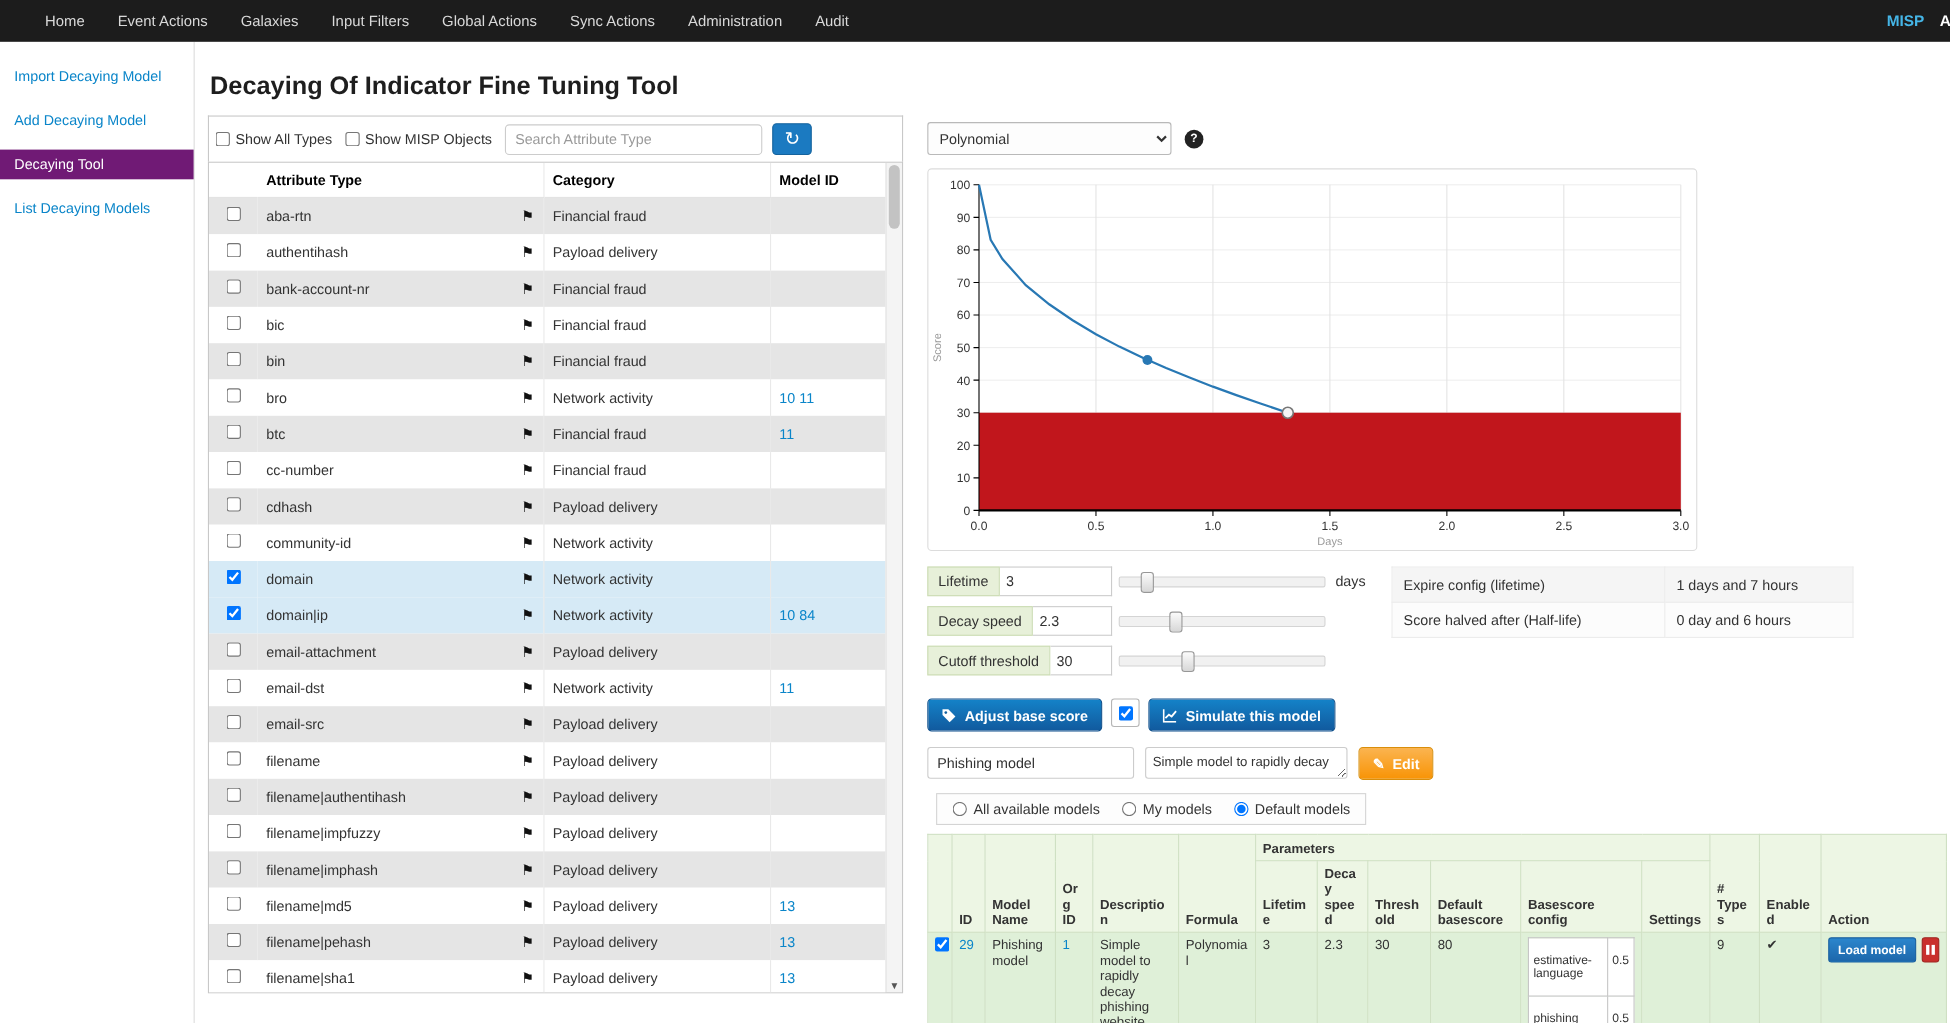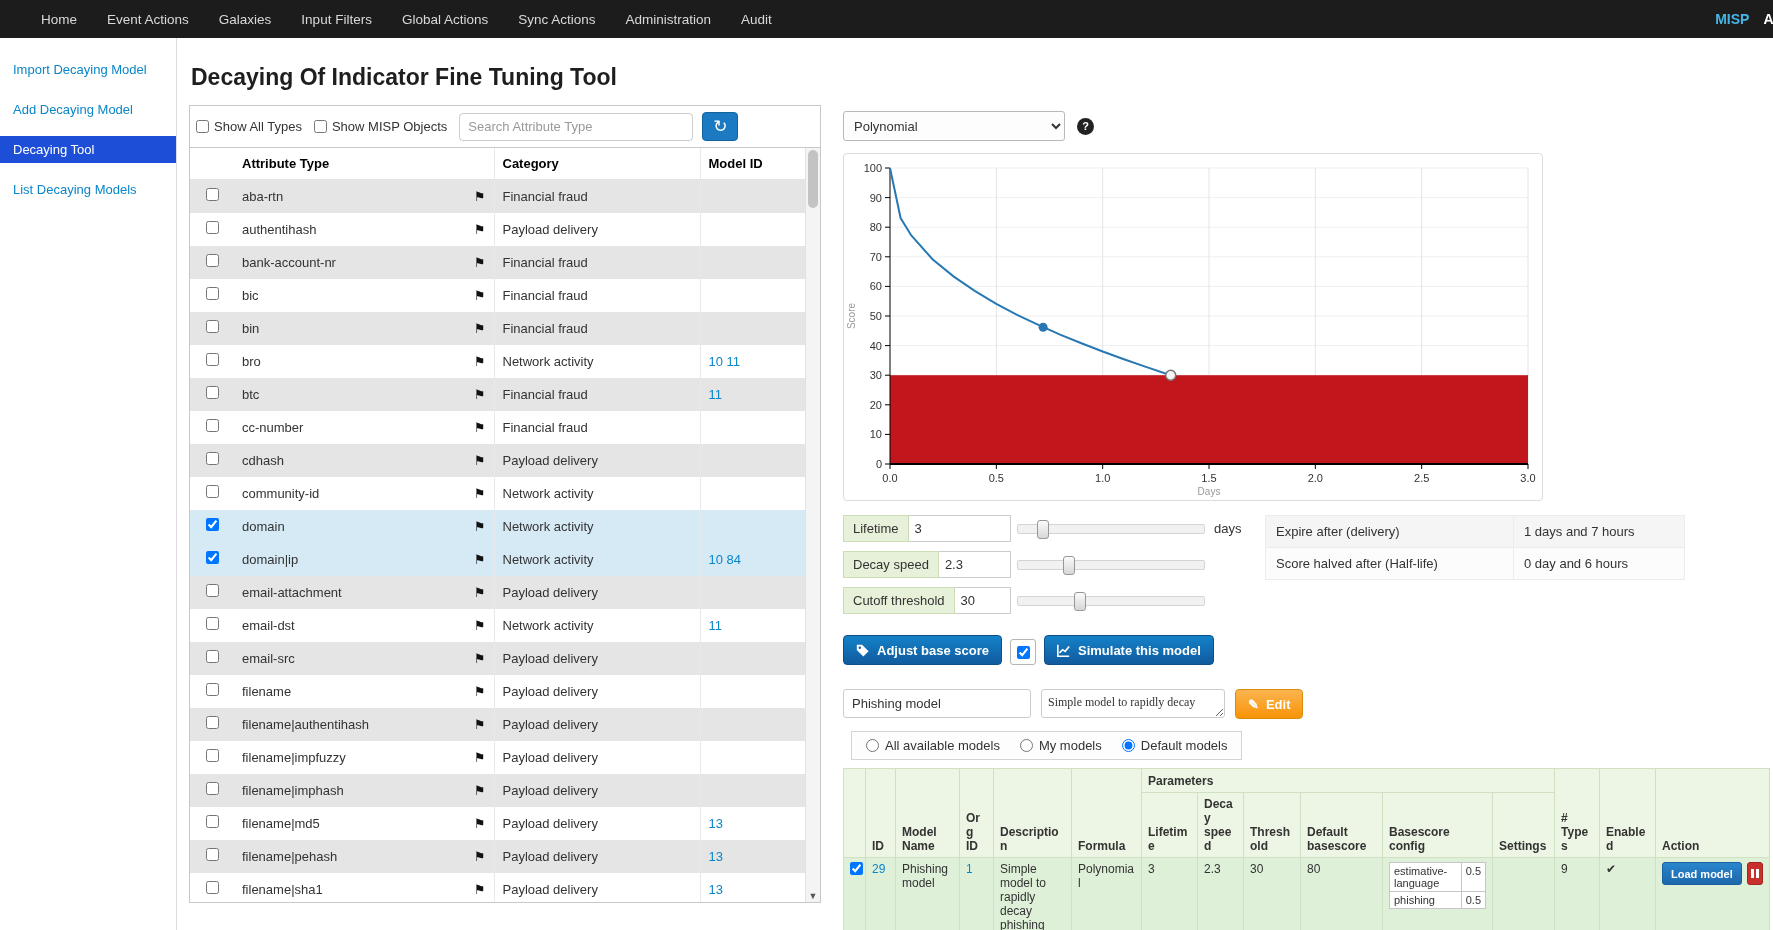--- a/index.html
+++ b/index.html
@@ -12,21 +12,21 @@
   .nav-item { color: #d9d9d9; font-size: 13.5px; padding: 0 15px; cursor: pointer; white-space: nowrap; text-align: center; }
   .navbar-right { position: absolute; right: -34px; top: 0; height: 38px; display: flex;
     align-items: center; gap: 14px; }
   .brand { color: #45b5e6; font-weight: bold; font-size: 14px; cursor: pointer; }
   .nav-user { color: #fff; font-weight: bold; font-size: 14px; cursor: pointer; }
 
   
   .layout { display: flex; height: 892px; }
   .sidebar { width: 177px; min-width: 177px; border-right: 1px solid #dcdcdc; padding-top: 18px; background: #fff; }
   .side-item { color: #0a85c9; font-size: 13px; padding: 6px 13px; margin-bottom: 13px; cursor: pointer; }
-  .side-item.active { background: #1d4ed8; color: #fff; }
+  .side-item.active { background: #701a75; color: #fff; }
   .main { flex: 1; padding: 0 0 0 12px; }
   .page-title { font-size: 23px; font-weight: bold; color: #1e1e1e; margin: 26px 0 14px 2px; }
   .columns { display: flex; gap: 22px; }
 
   
   .left-panel { width: 632px; min-width: 632px; }
   .toolbar { border: 1px solid #c8c8c8; border-bottom: none; display: flex; align-items: center;
     gap: 5px; padding: 6px 6px; height: 42px; background: #fff; }
   .cb-label { font-size: 13px; color: #333; display: flex; align-items: center; gap: 5px;
     margin-right: 7px; cursor: pointer; white-space: nowrap; }
@@ -81,55 +81,55 @@
   .slider-handle { position: absolute; top: -5px; width: 12px; height: 19px;
     background: linear-gradient(#fbfbfb, #d7d7d7); border: 1px solid #979797;
     border-radius: 3px; cursor: grab; }
   .unit { font-size: 13px; color: #333; margin-left: 9px; }
   .summary { width: 420px; border-collapse: collapse; margin-left: 0; }
   .summary td { font-size: 13px; color: #333; padding: 8px 10px; border: 1px solid #ececec; }
   .summary tr:first-child td { background: #f5f5f5; }
   .summary tr:last-child td { background: #fcfcfc; }
   .summary .sum-label { width: 248px; }
 
-  .btn-row { display: flex; align-items: flex-end; gap: 8px; margin: 12px 0 24px; }
+  .btn-row { display: flex; align-items: flex-start; gap: 8px; margin: 12px 0 14px; }
   .btn-primary { background: linear-gradient(#1482c8, #115a9e); color: #fff; font-size: 13px;
     font-weight: bold; border: 1px solid #0e4f8b; border-radius: 4px; height: 30px;
     padding: 0 12px; display: inline-flex; align-items: center; gap: 8px; cursor: pointer;
     font-family: "Liberation Sans", sans-serif; }
   .check-wrap { width: 26px; height: 26px; border: 1px solid #b5b5b5; border-radius: 3px;
     background: #fff; display: flex; align-items: center; justify-content: center; }
 
   .model-form { display: flex; align-items: flex-start; gap: 10px; margin-bottom: 12px; }
   .model-name-input { width: 188px; height: 29px; border: 1px solid #ccc; border-radius: 3px;
     padding: 0 8px; font-size: 13px; color: #333; }
   .model-desc { width: 184px; height: 29px; border: 1px solid #ccc; border-radius: 3px;
     padding: 5px 6px; font-size: 12px; color: #333; resize: both;
-    font-family: Liberation Serif, serif; overflow: hidden; }
+    font-family: Liberation Sans, sans-serif; overflow: hidden; }
   .btn-edit { background: linear-gradient(#fbb450, #f89406); border: 1px solid #d98e0b;
     color: #fff; font-weight: bold; font-size: 13px; height: 30px; border-radius: 4px;
     padding: 0 12px; display: inline-flex; align-items: center; gap: 7px; cursor: pointer;
     font-family: "Liberation Sans", sans-serif; }
 
   .radio-row { display: inline-flex; align-items: center; gap: 20px; border: 1px solid #d4d4d4;
     background: #fdfdfd; padding: 6px 14px; margin: 0 0 8px 8px; }
   .radio-item { display: inline-flex; align-items: center; gap: 6px; font-size: 13px;
     color: #333; cursor: pointer; }
 
   
   .models-table { border-collapse: collapse; table-layout: fixed; width: 926px; }
   .models-table th, .models-table td { border: 1px solid #cfe0c3; font-size: 12px; color: #333;
     padding: 4px 6px; text-align: left; vertical-align: top; word-wrap: break-word; }
   .models-table th { background: #edf6e4; font-weight: bold; vertical-align: bottom; }
   .models-table thead tr:first-child .group-th { height: 24px; vertical-align: middle; }
   .models-table td { background: #dff0d8; }
   .tc { text-align: center; }
   .bsc-table { border-collapse: collapse; }
   .bsc-table td { background: #fff; border: 1px solid #c6c6c6; font-size: 11px;
-    padding: 2px 4px; color: #333; }
+    padding: 14px 4px; color: #333; }
   .bsc-key { width: 72px; word-wrap: break-word; }
   .action-cell { display: flex; gap: 5px; align-items: center; white-space: nowrap; }
   .btn-load { background: linear-gradient(#2b86cd, #1d67ab); color: #fff; font-size: 11px;
     font-weight: bold; border: 1px solid #1a60a0; border-radius: 3px; height: 23px;
     padding: 0 8px; cursor: pointer; font-family: "Liberation Sans", sans-serif; }
   .btn-pause { width: 25px; height: 23px; background: #c9302c; border: 1px solid #a02622;
     border-radius: 3px; display: inline-flex; align-items: center; justify-content: center;
     gap: 2px; cursor: pointer; }
   .btn-pause i { display: block; width: 3px; height: 9px; background: #fff; }
   input[type="checkbox"], input[type="radio"] { width: 13px; height: 13px; cursor: pointer; }
@@ -433,21 +433,21 @@
                 <input class="slider-value" value="30" style="">
               </div>
               <div class="slider">
                 <div class="slider-handle" style="left: 55.68px;"></div>
               </div>
             </div>
           </div>
           <table class="summary">
             <tbody>
                 <tr>
-              <td class="sum-label">Expire after (delivery)</td>
+              <td class="sum-label">Expire config (lifetime)</td>
               <td>1 days and 7 hours</td>
             </tr>
             <tr>
               <td class="sum-label">Score halved after (Half-life)</td>
               <td>0 day and 6 hours</td>
             </tr>
           </tbody>
             </table>
         </div>
 

